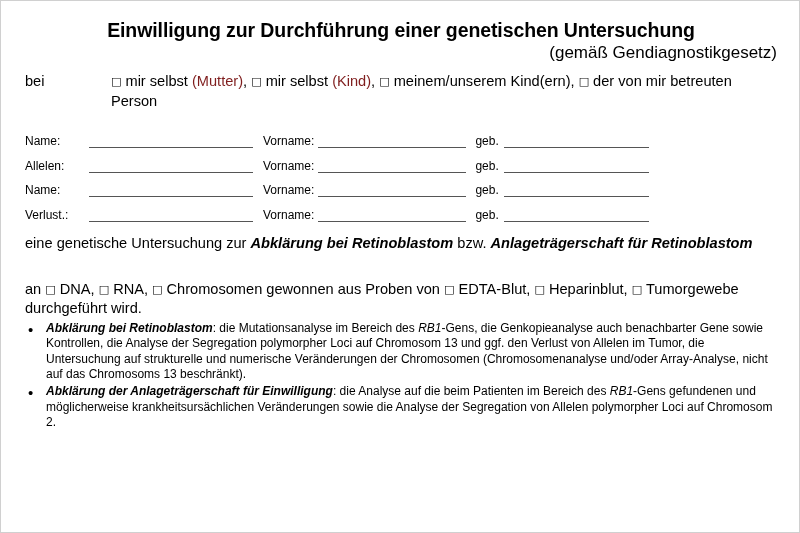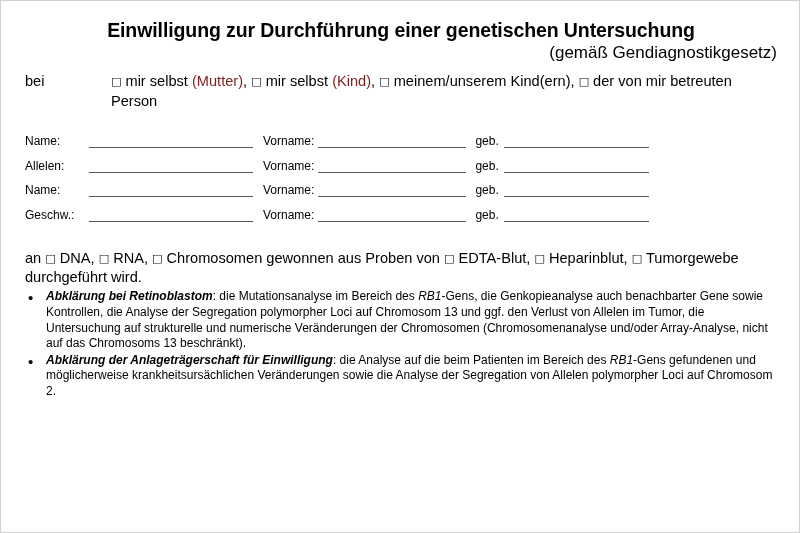--- a/index.html
+++ b/index.html
@@ -174,30 +174,31 @@
       <div class="frow">
         <span class="flabel vater">Name:</span>
         <span class="fline a"></span>
         <span class="fmid">Vorname:</span>
         <span class="fline b"></span>
         <span class="fgeb">geb.</span>
         <span class="fline c"></span>
       </div>
 
       <div class="frow">
-        <span class="flabel geschw">Geschw.:</span>
+        <span class="flabel geschw">Verlust.:</span>
         <span class="fline a"></span>
         <span class="fmid">Vorname:</span>
         <span class="fline b"></span>
         <span class="fgeb">geb.</span>
         <span class="fline c"></span>
       </div>
 
     </div>
 
+    <div class="para sec-exam"><span>eine genetische Untersuchung zur </span><span class="bi">Abklärung bei Retinoblastom</span><span> bzw. </span><span class="bi">Anlageträgerschaft für Retinoblastom</span></div>
 
     <div class="para sec-an"><span>an</span> <span class="cb">□</span> <span>DNA</span>, <span class="cb">□</span> <span>RNA</span>, <span class="cb">□</span> <span>Chromosomen</span> <span>gewonnen aus Proben von</span> <span class="cb">□</span> <span>EDTA-Blut</span>, <span class="cb">□</span> <span>Heparinblut</span>, <span class="cb">□</span> <span>Tumorgewebe</span> <span>durchgeführt wird.</span></div>
 
     <ul class="bullets">
       <li><span class="bi">Abklärung bei Retinoblastom</span><span>: die Mutationsanalyse im Bereich des </span><span class="i">RB1</span><span>-Gens, die Genkopieanalyse auch benachbarter Gene sowie Kontrollen, die Analyse der Segregation polymorpher Loci auf Chromosom 13 und ggf. den Verlust von Allelen im Tumor, die Untersuchung auf strukturelle und numerische Veränderungen der Chromosomen (Chromosomenanalyse und/oder Array-Analyse, nicht auf das Chromosoms 13 beschränkt).</span></li>
       <li><span class="bi">Abklärung der Anlageträgerschaft für Einwilligung</span><span>: die Analyse auf die beim Patienten im Bereich des </span><span class="i">RB1</span><span>-Gens gefundenen und möglicherweise krankheitsursächlichen Veränderungen sowie die Analyse der Segregation von Allelen polymorpher Loci auf Chromosom 2.</span></li>
     </ul>
 
   </div>
 </div>

